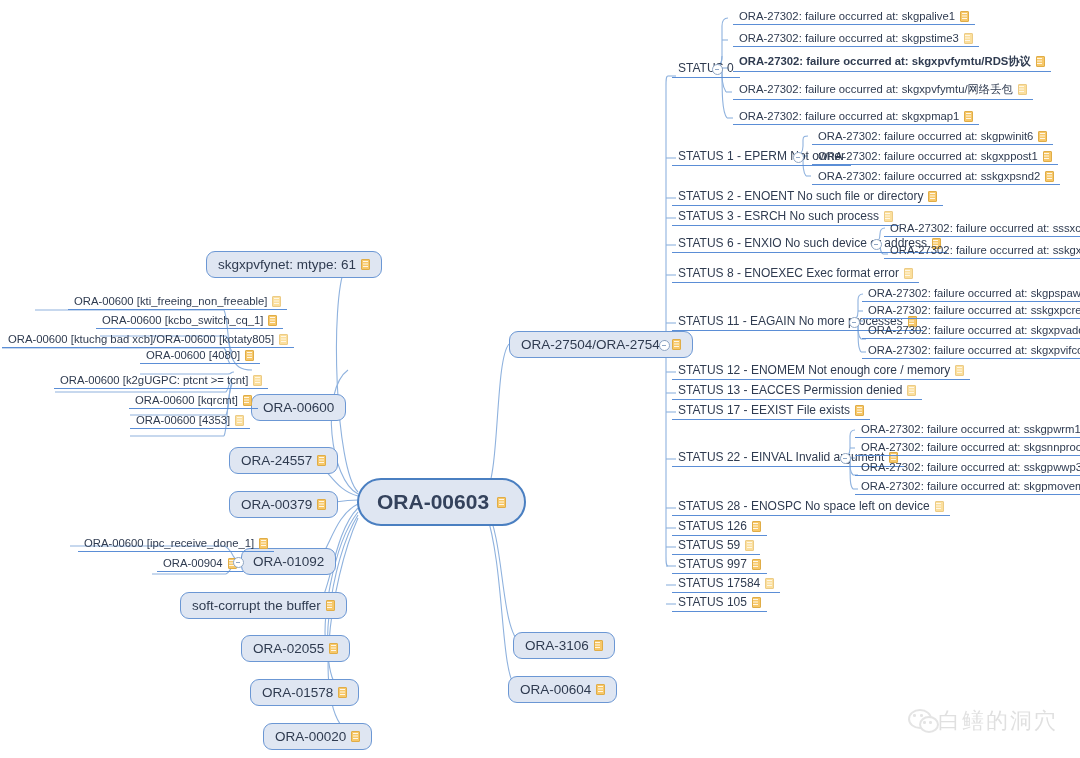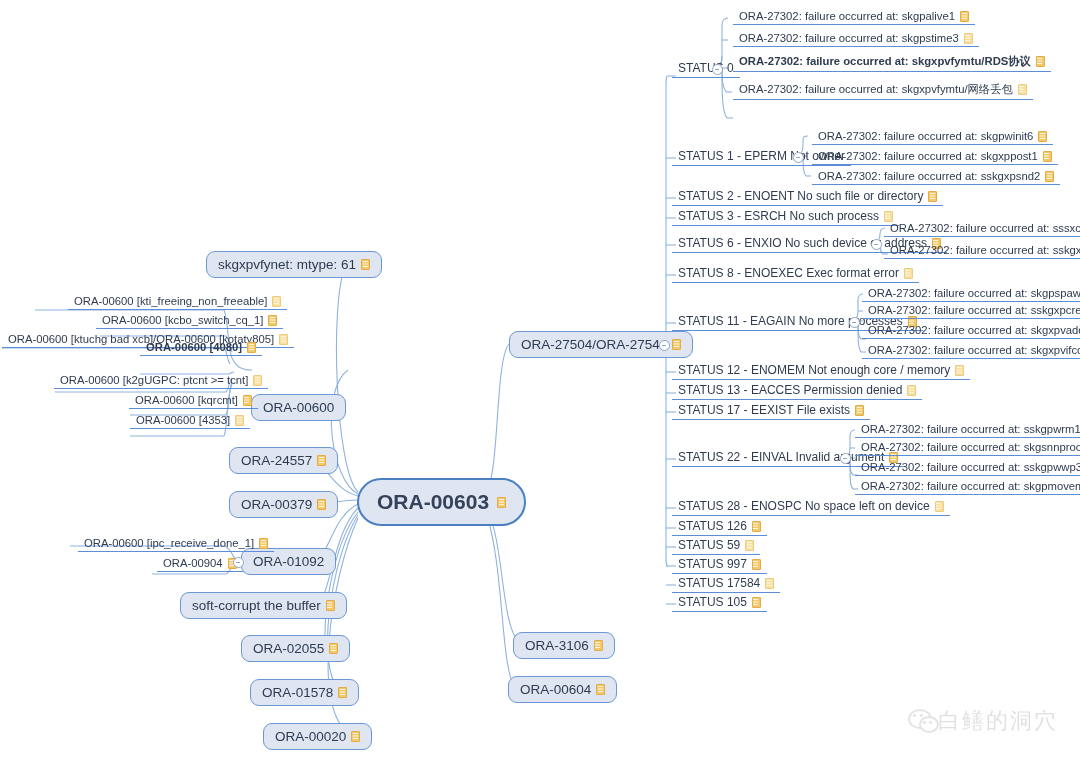--- a/index.html
+++ b/index.html
@@ -227,21 +227,21 @@
       <span>ORA-00600 [kcbo_switch_cq_1]</span>
       <span class="note-icon"></span>
     </div>
   </div>
   <div class="node" style="left:2px;top:332px;">
     <div class="under small">
       <span>ORA-00600 [ktuchg bad xcb]/ORA-00600 [kotaty805]</span>
       <span class="note-icon pale"></span>
     </div>
   </div>
-  <div class="node" style="left:140px;top:340px;font-weight:bold;">
+  <div class="node" style="left:140px;top:348px;">
     <div class="under small">
       <span>ORA-00600 [4080]</span>
       <span class="note-icon"></span>
     </div>
   </div>
   <div class="node" style="left:54px;top:373px;">
     <div class="under small">
       <span>ORA-00600 [k2gUGPC: ptcnt &gt;= tcnt]</span>
       <span class="note-icon pale"></span>
     </div>
@@ -364,20 +364,26 @@
   <div class="node" style="left:733px;top:53px;font-weight:bold;">
     <div class="under small">
       <span>ORA-27302: failure occurred at: skgxpvfymtu/RDS协议</span>
       <span class="note-icon"></span>
     </div>
   </div>
   <div class="node" style="left:733px;top:81px;">
     <div class="under small">
       <span>ORA-27302: failure occurred at: skgxpvfymtu/网络丢包</span>
       <span class="note-icon pale"></span>
+    </div>
+  </div>
+  <div class="node" style="left:733px;top:109px;">
+    <div class="under small">
+      <span>ORA-27302: failure occurred at: skgxpmap1</span>
+      <span class="note-icon"></span>
     </div>
   </div>
 
   <div class="node" style="left:672px;top:148px;">
     <div class="under">
       <span>STATUS 1 - EPERM Not owner</span>
     </div>
   </div>
   <span class="collapse" style="position:absolute;left:793px;top:152px;"></span>
 

